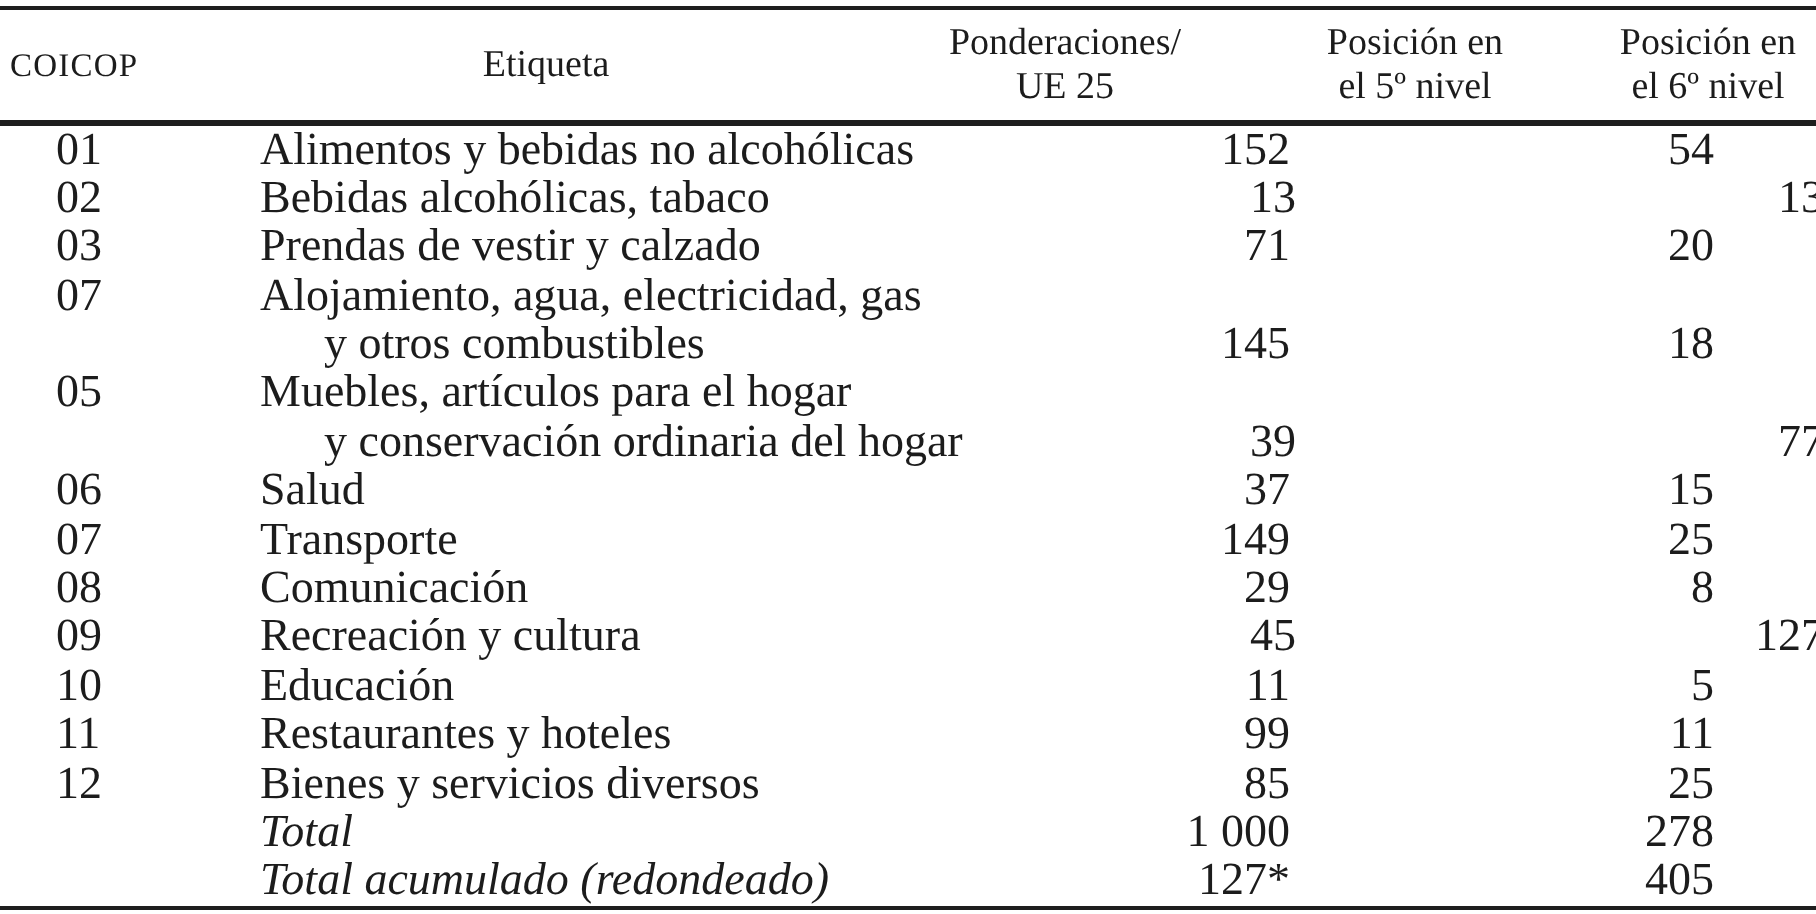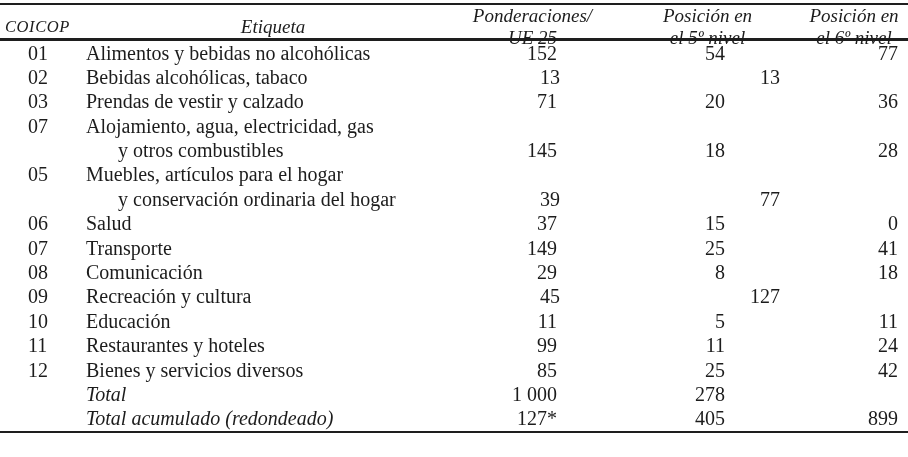--- a/index.html
+++ b/index.html
@@ -22,43 +22,43 @@
     width: 908px;
     background: #1e1e1e;
   }
   .rule-top    { height: 2px; }
   .rule-mid    { height: 2.5px; }
   .rule-bottom { height: 2.5px; }
 
   .header-row {
     display: grid;
     grid-template-columns: 86px 374px 165px 165px 118px;
-    height: 33px;
+    height: 55px;
     align-items: center;
-    font-style: italic;
     font-size: 19px;
     line-height: 22px;
   }
   .h-coicop {
     font-size: 16.5px;
     letter-spacing: 0.6px;
     padding-left: 5px;
   }
   .h-center { text-align: center; }
   .h-pond   { padding-right: 20px; }
   .h-n6     { padding-left: 10px; }
 
   .body-rows { display: block; }
   .line {
     display: grid;
     grid-template-columns: 86px 374px 165px 165px 118px;
     height: 24.4px;
-    font-size: 20px;
+    font-size: 23px;
     line-height: 24.4px;
     white-space: nowrap;
+    gap: 44px;
   }
   .code  { padding-left: 28px; }
   .label {}
   .label.indent { padding-left: 32px; }
   .label.italic { font-style: italic; }
   .num { text-align: right; }
   .pond { padding-right: 68px; }
   .n5   { padding-right: 65px; }
   .n6   { padding-right: 10px; }
 </style>

